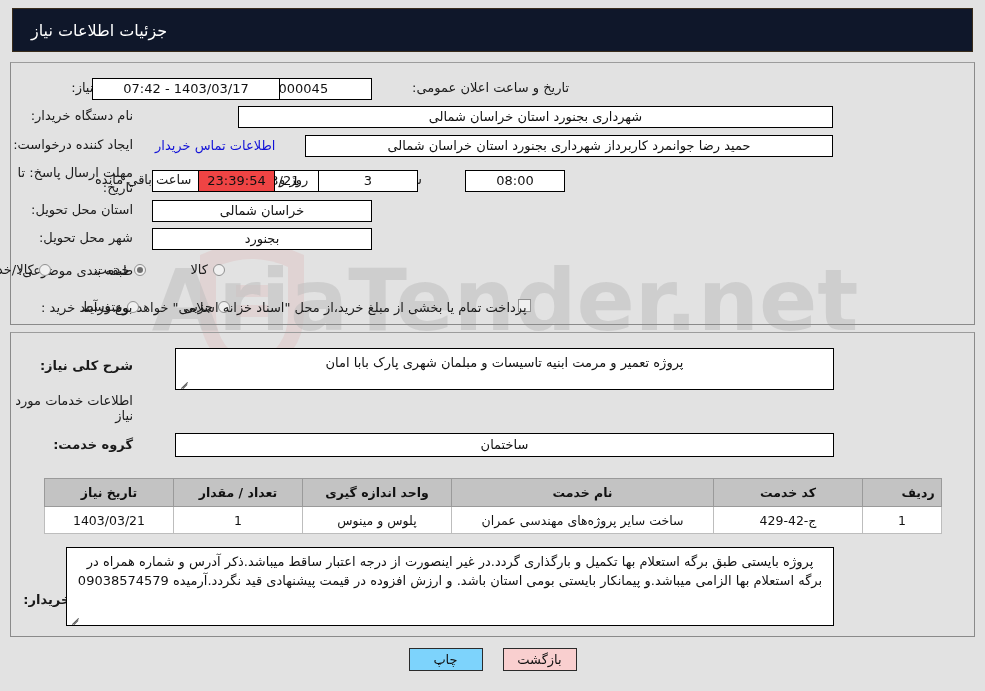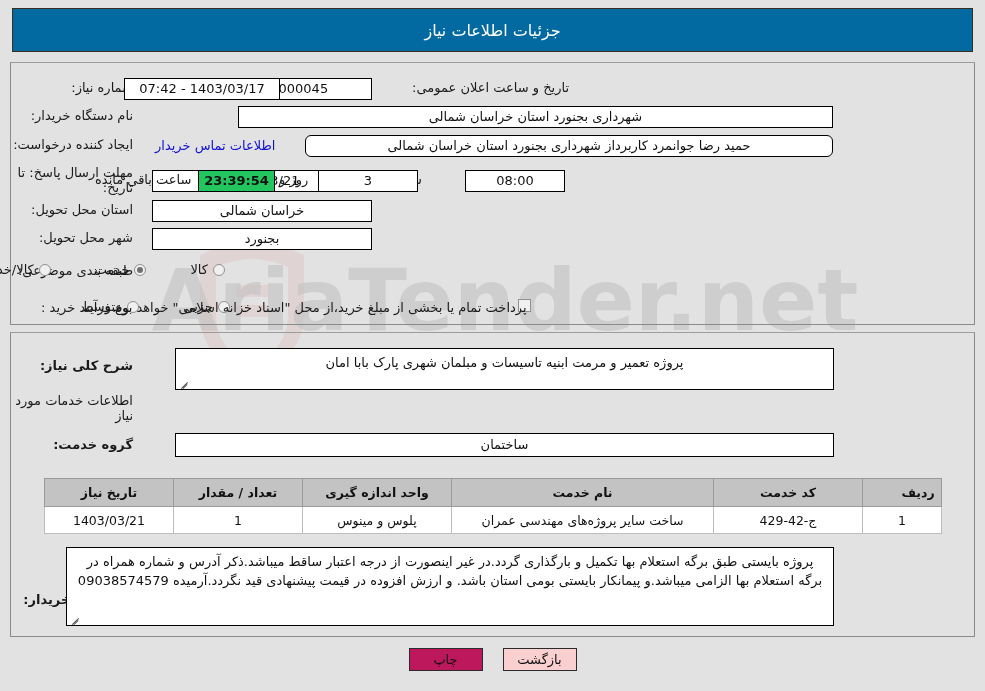--- a/index.html
+++ b/index.html
@@ -25,26 +25,26 @@
     pointer-events: none;
     z-index: 0;
     opacity: .85;
   }
 
   
   .titlebar {
     position: absolute;
     left: 12px; top: 8px;
     width: 961px; height: 44px;
-    background: #0369a1;
+    background: #0f172a;
     border: 1px solid #3a2d1c;
     box-sizing: border-box;
     display: flex;
     align-items: center;
-    justify-content: center;
+    justify-content: flex-end;
     padding: 0 18px;
     z-index: 3;
   }
   .titlebar-text {
     color: #ffffff;
     font-size: 16px;
     letter-spacing: .3px;
   }
 
   
@@ -81,21 +81,21 @@
     height: 22px;
     line-height: 20px;
     font-size: 13px;
     padding: 0 5px;
     color: #111;
     text-align: center;
     font-family: "DejaVu Sans", "Liberation Sans", sans-serif;
     overflow: hidden;
   }
   .fld.rtl-right { text-align: center; }
-  .fld.cream { background: #22c55e; font-weight: bold; }
+  .fld.cream { background: #ef4444; }
 
   .linktext {
     color: #1111d8;
     font-size: 13px;
     cursor: pointer;
   }
 
   
   .radio {
     display: inline-block;
@@ -218,21 +218,21 @@
     height: 23px;
     min-width: 74px;
     font-size: 13px;
     line-height: 21px;
     text-align: center;
     padding: 0 12px;
     cursor: pointer;
     font-family: "DejaVu Sans", "Liberation Sans", sans-serif;
     color: #111;
   }
-  .btn-print { background: #be185d; text-align: center; }
+  .btn-print { background: #7dd3fc; text-align: center; }
   .btn-back  { background: #f9cfcf; }
 </style>
 </head>
 <body>
 
 <svg id="watermark" viewBox="0 0 985 190">
   <g opacity="0.30">
     <path d="M200 40 q52 -24 104 0 v58 q0 46 -52 66 q-52 -20 -52 -66 z" fill="#d9a6a6"></path>
     <path d="M216 52 q36 -16 72 0 v48 q0 34 -36 50 q-36 -16 -36 -50 z" fill="#e2e2e2"></path>
     <path d="M236 70 h32 v12 h-32 z" fill="#d9a6a6"></path>
@@ -248,31 +248,31 @@
 <div class="panel" id="panel-top"></div>
 
 <div class="row" style="right:852px; top:80px;">
   <span class="lbl">شماره نیاز:</span>
 </div>
 <div class="fld" style="position:absolute; right:613px; top:78px; width:220px; z-index:2;">1103005297000045</div>
 
 <div class="row" style="right:416px; top:80px;">
   <span class="lbl">تاریخ و ساعت اعلان عمومی:</span>
 </div>
-<div class="fld" style="position:absolute; right:705px; top:78px; width:156px; margin-right:0; left:105px; z-index:2;">1403/03/17 - 07:42</div>
+<div class="fld" style="position:absolute; right:705px; top:78px; width:188px; margin-right:0; left:105px; z-index:2;">1403/03/17 - 07:42</div>
 
 <div class="row" style="right:852px; top:108px;">
   <span class="lbl">نام دستگاه خریدار:</span>
 </div>
 <div class="fld rtl-right" style="position:absolute; left:238px; top:106px; width:595px; z-index:2;">شهرداری بجنورد استان خراسان شمالی</div>
 
 <div class="row" style="right:852px; top:137px;">
   <span class="lbl">ایجاد کننده درخواست:</span>
 </div>
-<div class="fld rtl-right" style="position:absolute; left:305px; top:135px; width:528px; z-index:2;border-radius:6px;">حمید رضا جوانمرد کاربرداز شهرداری بجنورد استان خراسان شمالی</div>
+<div class="fld rtl-right" style="position:absolute; left:305px; top:135px; width:528px; z-index:2;">حمید رضا جوانمرد کاربرداز شهرداری بجنورد استان خراسان شمالی</div>
 <div class="row" style="left:155px; top:138px; z-index:2;">
   <span class="linktext">اطلاعات تماس خریدار</span>
 </div>
 
 <div class="row" style="right:852px; top:165px; width:120px; display:block;">
   <div class="lbl two-line">مهلت ارسال پاسخ: تا تاریخ:</div>
 </div>
 <div class="fld" style="position:absolute; right:613px; top:170px; width:220px; z-index:2;">1403/03/21</div>
 <div class="row" style="right:563px; top:172px;">
   <span class="lbl">ساعت</span>

